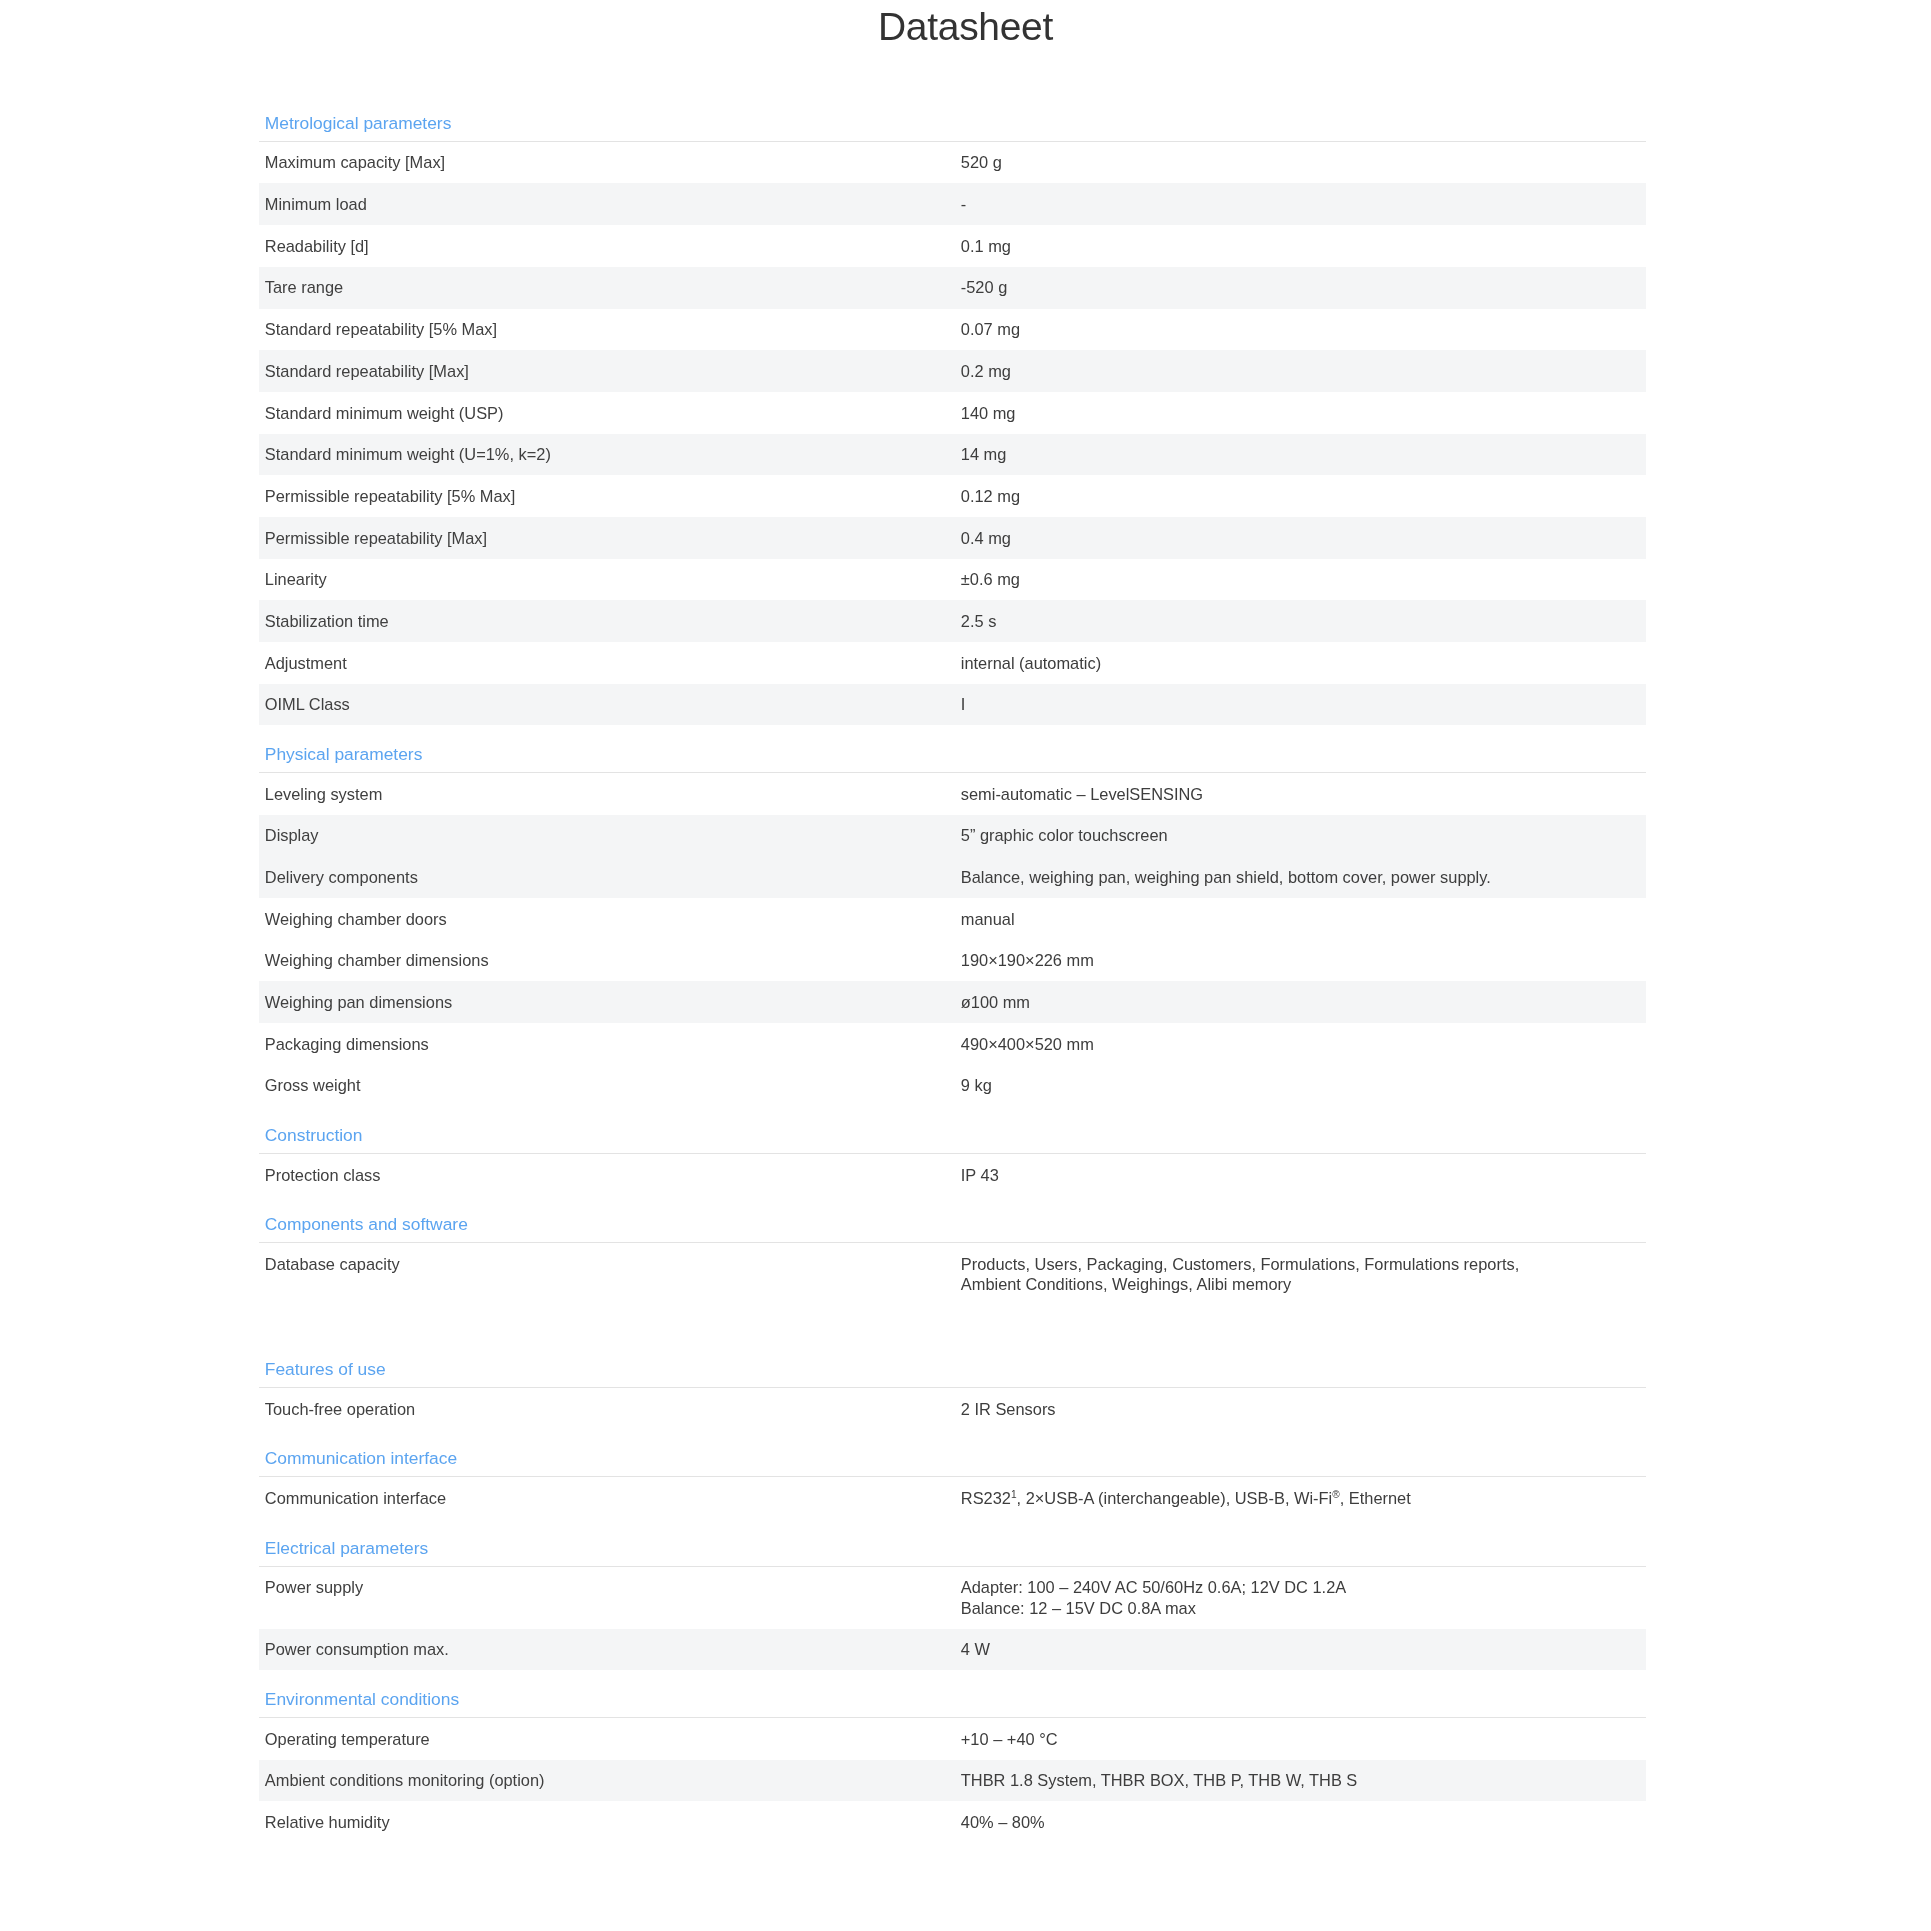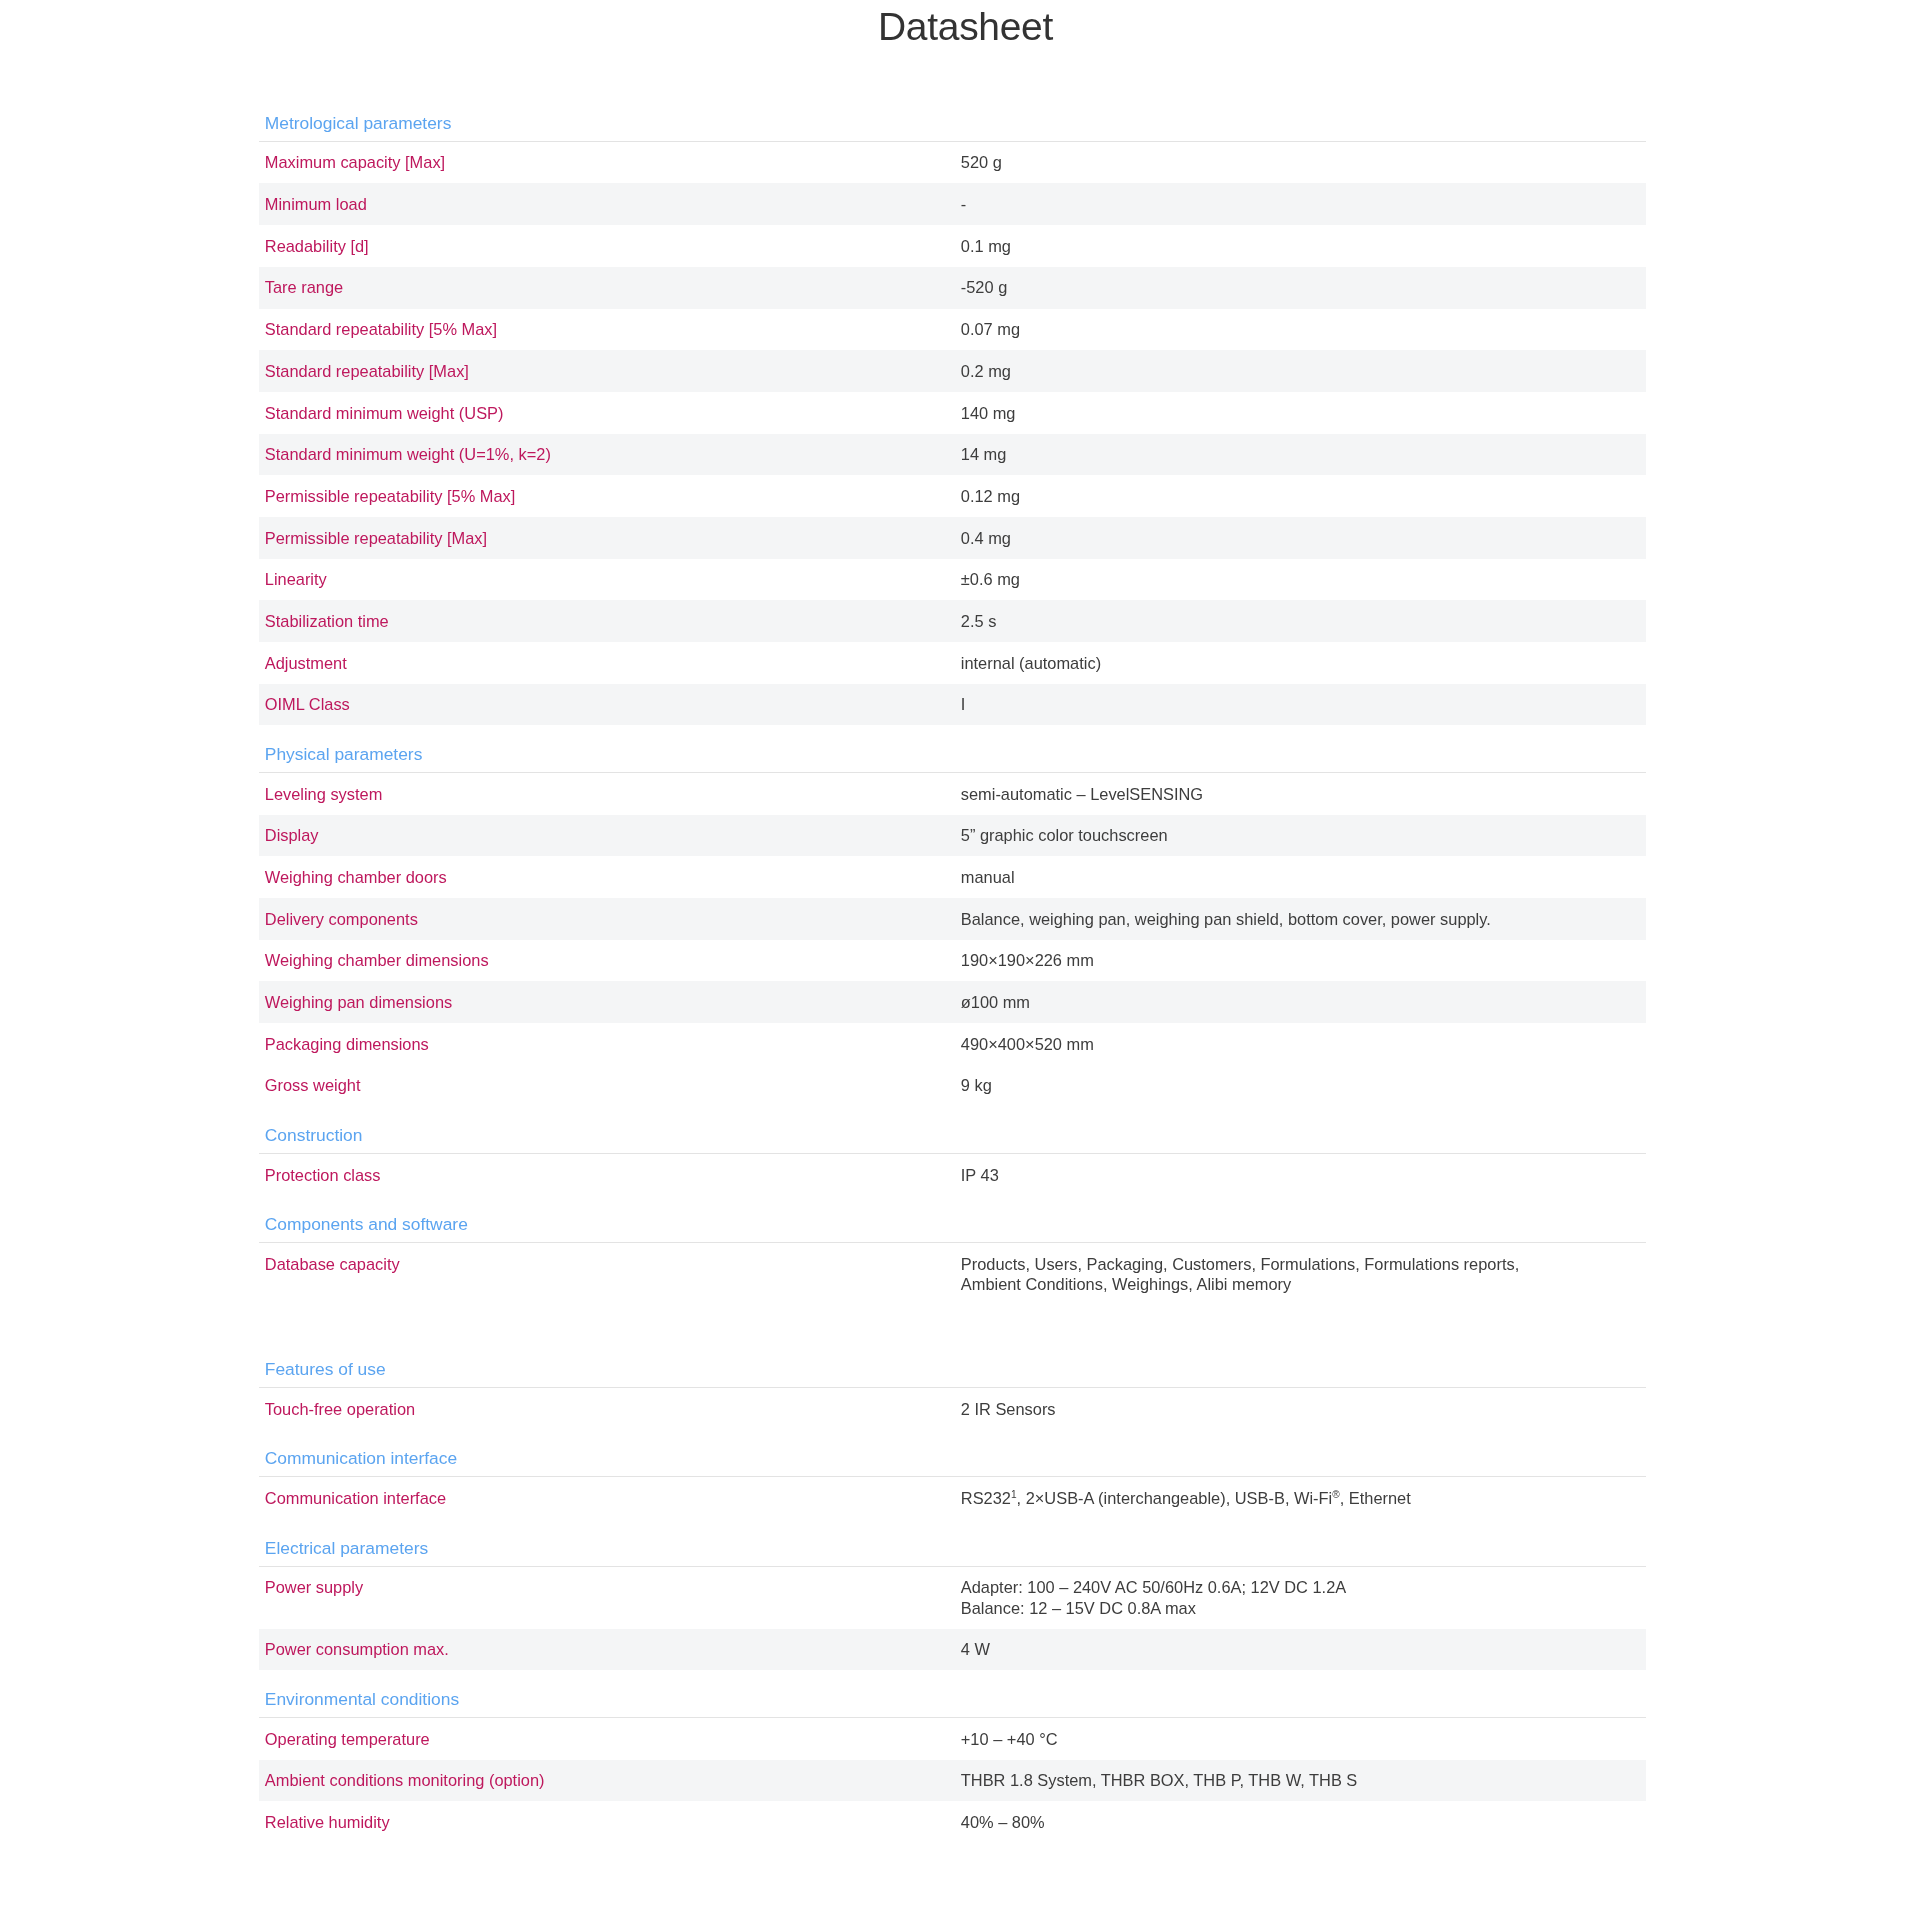--- a/index.html
+++ b/index.html
@@ -60,21 +60,21 @@
     min-height: 41px;
     padding: 10.6px 0 10.6px 5.8px;
     font-size: 16.4px;
     line-height: 1.25;
     background: #ffffff;
   }
   .row.alt { background: #f4f5f6; }
   .row .k {
     width: 696px;
     flex: 0 0 696px;
-    color: #be185d;
+    color: #404040;
     padding-right: 11.6px;
   }
   .row .v {
     flex: 1 1 auto;
     color: #3d3d3d;
     white-space: pre-line;
   }
   .row.tall { min-height: 62px; }
   .row.xtall { min-height: 83px; padding-bottom: 32px; }
   .gap-sm { height: 11.6px; }
@@ -155,27 +155,27 @@
         <div class="section-rule"></div>
         <div class="rows">
           <div class="row">
             <div class="k">Leveling system</div>
             <div class="v">semi-automatic – LevelSENSING</div>
           </div>
           <div class="row alt">
             <div class="k">Display</div>
             <div class="v">5” graphic color touchscreen</div>
           </div>
+          <div class="row alt">
+            <div class="k">Delivery components</div>
+            <div class="v">Balance, weighing pan, weighing pan shield, bottom cover, power supply.</div>
+          </div>
           <div class="row">
             <div class="k">Weighing chamber doors</div>
             <div class="v">manual</div>
-          </div>
-          <div class="row alt">
-            <div class="k">Delivery components</div>
-            <div class="v">Balance, weighing pan, weighing pan shield, bottom cover, power supply.</div>
           </div>
           <div class="row">
             <div class="k">Weighing chamber dimensions</div>
             <div class="v">190×190×226 mm</div>
           </div>
           <div class="row alt">
             <div class="k">Weighing pan dimensions</div>
             <div class="v">ø100 mm</div>
           </div>
           <div class="row">

